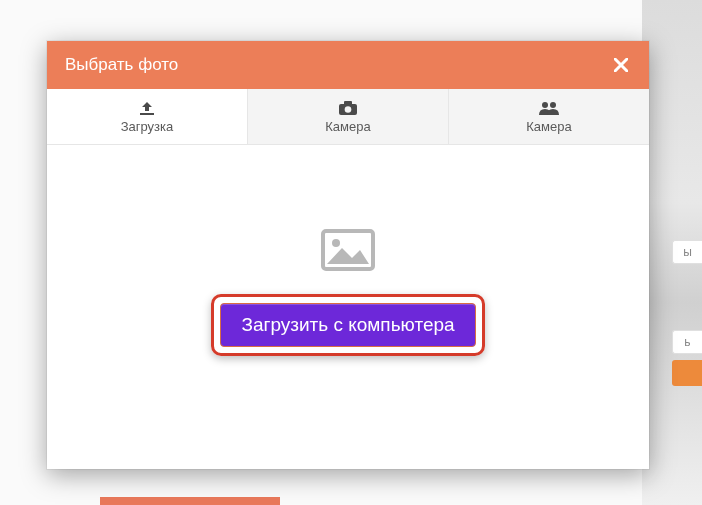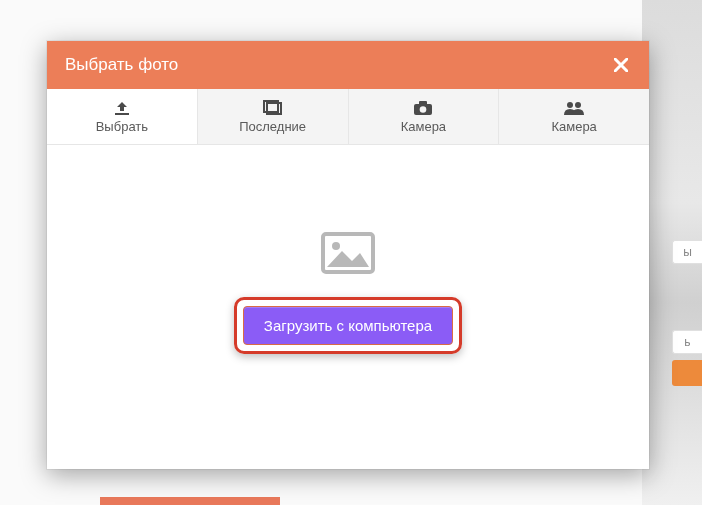--- a/index.html
+++ b/index.html
@@ -60,26 +60,26 @@
   }
   .placeholder-icon { color: #b8b8b8; }
   .drop-text { color: #8a8a8a; font-size: 15px; }
   .upload-wrap {
     padding: 6px;
     border: 3px solid #d53b2a;
     border-radius: 10px;
     box-shadow: 0 3px 8px rgba(0,0,0,0.25);
   }
   .upload-btn {
-    background: #8b5cf6;
+    background: #6d28d9;
     color: #ffffff;
     border: 1px solid #d96b46;
     border-radius: 4px;
     padding: 10px 20px;
-    font-size: 15px;
+    font-size: 19px;
     cursor: pointer;
     box-shadow: inset 0 1px 0 rgba(255,255,255,0.2);
   }
   .side-chip {
     position: absolute; right: 0; width: 30px; height: 24px; background: #fff;
     border: 1px solid #e0e0e0; border-right: none; border-radius: 3px 0 0 3px;
     font-size: 12px; color: #888; display: flex; align-items: center; justify-content: center;
   }
   .side-orange {
     position: absolute; right: 0; width: 30px; height: 26px; background: #ed8a3b;
@@ -112,32 +112,23 @@
 
   <div class="tabs">
 
     <div class="tab active">
       <span class="icon">
         <svg width="20" height="16" viewBox="0 0 20 16">
             <path d="M10 2 L5 7 L8 7 L8 11 L12 11 L12 7 L15 7 Z" fill="#4a4a4a"></path>
             <rect x="3" y="13" width="14" height="2" fill="#4a4a4a"></rect>
           </svg>
       </span>
-      <span class="tab-label">Выбрать</span>
+      <span class="tab-label">Загрузка</span>
     </div>
 
-    <div class="tab">
-      <span class="icon">
-        <svg width="22" height="16" viewBox="0 0 22 16">
-            <rect x="5" y="3" width="14" height="11" fill="none" stroke="#4a4a4a" stroke-width="2"></rect>
-            <rect x="2" y="1" width="14" height="11" fill="none" stroke="#4a4a4a" stroke-width="2"></rect>
-          </svg>
-      </span>
-      <span class="tab-label">Последние</span>
-    </div>
 
     <div class="tab">
       <span class="icon">
         <svg width="22" height="16" viewBox="0 0 22 16">
             <rect x="2" y="4" width="18" height="11" rx="2" fill="#4a4a4a"></rect>
             <rect x="7" y="1" width="8" height="4" rx="1" fill="#4a4a4a"></rect>
             <circle cx="11" cy="9.5" r="3.3" fill="#f4f4f4"></circle>
           </svg>
       </span>
       <span class="tab-label">Камера</span>

